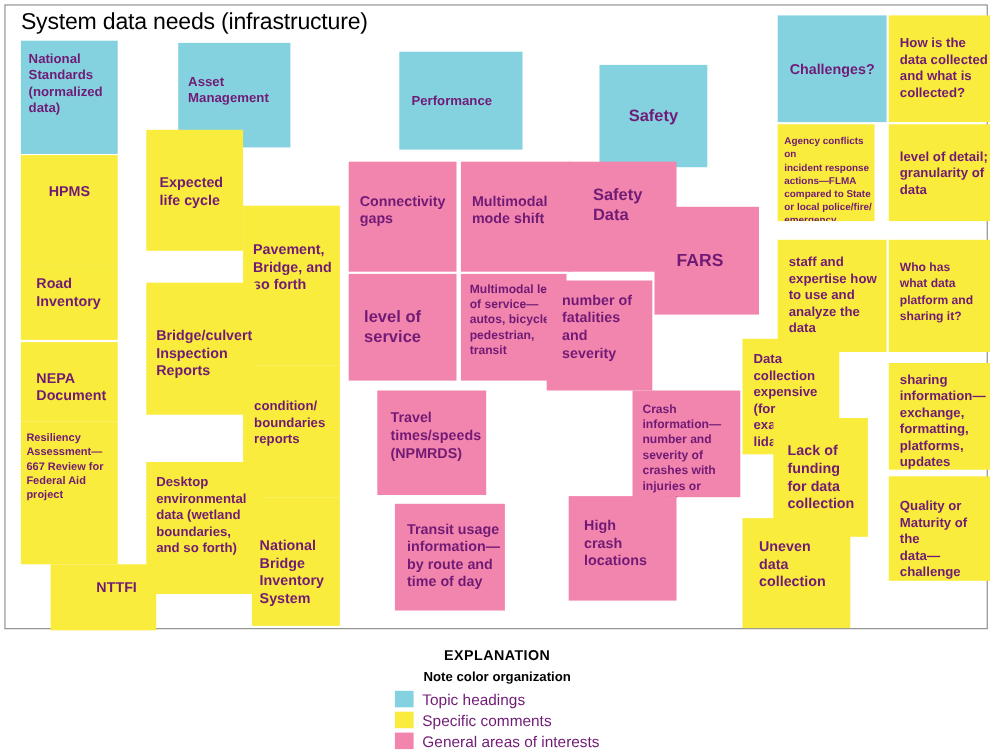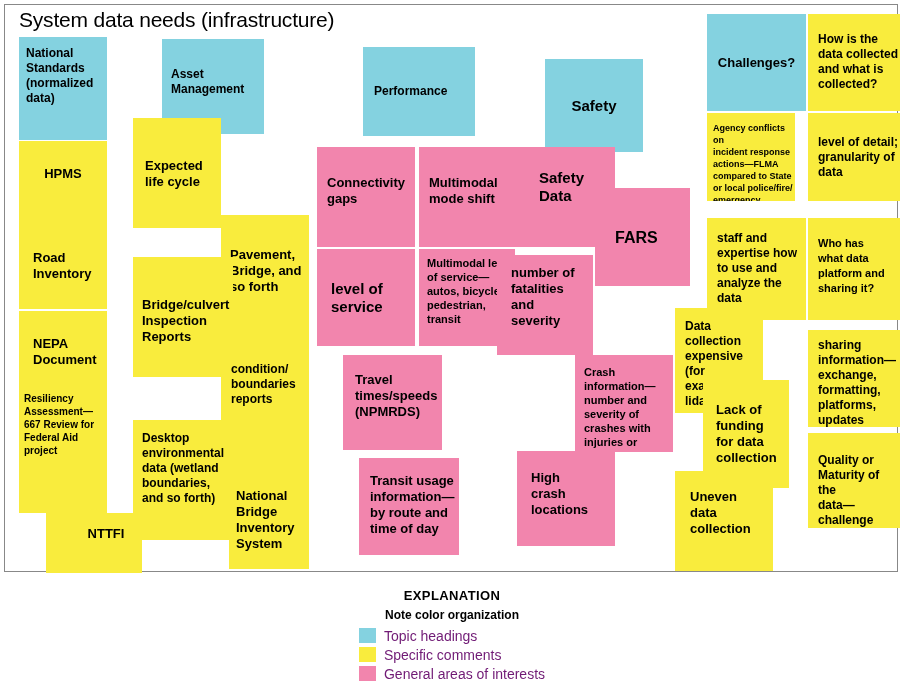--- a/index.html
+++ b/index.html
@@ -34,21 +34,21 @@
     top: 3px;
     font-size: 21px;
     font-weight: 400;
     color: #000000;
     letter-spacing: -0.2px;
     white-space: nowrap;
   }
   .note {
     position: absolute;
     box-sizing: border-box;
-    color: #000000;
+    color: #701a75;
     font-weight: bold;
     overflow: hidden;
   }
   .note .txt {
     display: block;
     white-space: pre-line;
   }
   .blue  { background: #84d2e0; }
   .yellow{ background: #f9ec3d; }
   .pink  { background: #f285ad; }
@@ -146,21 +146,21 @@
 Federal Aid
 project</span>
         </div>
         <div class="note yellow tc" style="left: 41px; top: 508px; width: 96px; height: 60px; padding: 13px 0px 0px 24px;">
           <span class="txt" style="font-size: 13px; line-height: 16px;">NTTFI</span>
         </div>
         <div class="note yellow tl" style="left: 128px; top: 113px; width: 88px; height: 110px; padding: 40px 0px 0px 12px;">
           <span class="txt" style="font-size: 13px; line-height: 16px;">Expected
 life cycle</span>
         </div>
-        <div class="note yellow tl" style="left: 216px; top: 182px; width: 88px; height: 145px; padding: 32px 0px 0px 9px; margin-top: 28px;">
+        <div class="note yellow tl" style="left: 216px; top: 182px; width: 88px; height: 145px; padding: 32px 0px 0px 9px;">
           <span class="txt" style="font-size: 13px; line-height: 16px;">Pavement,
 Bridge, and
 so forth</span>
         </div>
         <div class="note yellow tl" style="left: 128px; top: 252px; width: 100px; height: 120px; padding: 40px 0px 0px 9px;">
           <span class="txt" style="font-size: 13px; line-height: 16px;">Bridge/culvert
 Inspection
 Reports</span>
         </div>
         <div class="note yellow tl" style="left: 216px; top: 327px; width: 88px; height: 120px; padding: 30px 0px 0px 10px;">

